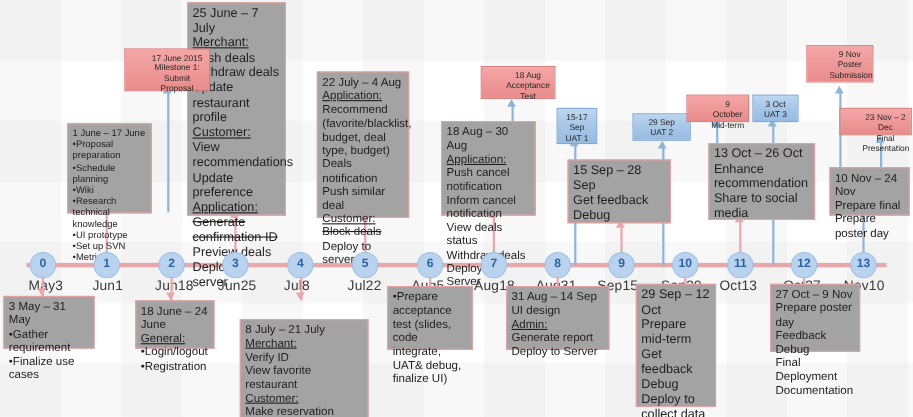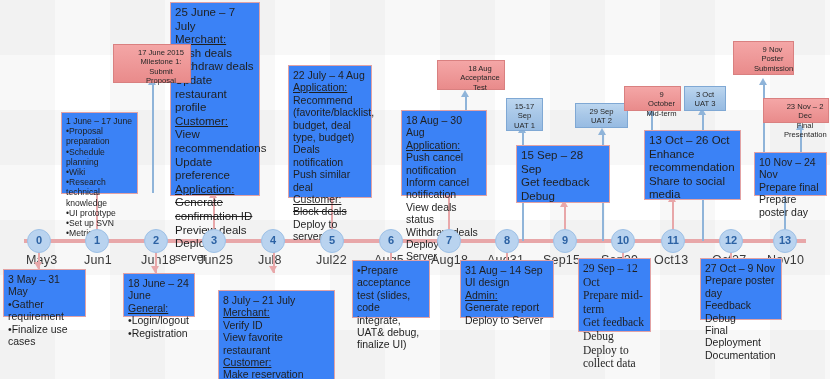--- a/index.html
+++ b/index.html
@@ -38,21 +38,21 @@
   .hline{height:2px;}
   .arrow-up{position:absolute;width:0;height:0;
      border-left:4.5px solid transparent;border-right:4.5px solid transparent;
      border-bottom:7px solid #e8a7a9;z-index:2;}
   .arrow-up.blue{border-bottom-color:#8fb4d9;}
   .arrow-down{position:absolute;width:0;height:0;
      border-left:4.5px solid transparent;border-right:4.5px solid transparent;
      border-top:7px solid #e8a7a9;z-index:2;}
 
   
-  .task{position:absolute;background:#3b82f6;border:1px solid #e2a2a4;
+  .task{position:absolute;background:#a3a3a3;border:1px solid #e2a2a4;
     font-size:10.5px;line-height:12.4px;color:#1f1f1f;
     padding:3px 4px;box-sizing:border-box;z-index:3;}
   .task .ln{display:block;white-space:normal;}
   .task .u{text-decoration:underline;}
   .task .s{text-decoration:line-through;}
   .task.big{font-size:11.5px;line-height:13.6px;}
   .task.small{font-size:8.6px;line-height:10.2px;}
 
   
   .ms{position:absolute;box-sizing:border-box;text-align:center;
@@ -286,21 +286,21 @@
   <div class="task" id="tb3" style="left:352px;top:260px;width:78px;height:58px;">
       <span class="ln">•Prepare acceptance test (slides, code integrate, UAT&amp; debug, finalize UI)</span>
     </div>
   <div class="task" id="tb4" style="left:460px;top:260px;width:94px;height:58px;">
       <span class="ln">31 Aug – 14 Sep</span>
       <span class="ln">UI design</span>
       <span class="ln u">Admin:</span>
       <span class="ln">Generate report</span>
       <span class="ln">Deploy to Server</span>
     </div>
-  <div class="task big" id="tb5" style="left:578px;top:258px;width:73px;height:74px;font-family:Liberation Serif, serif;">
+  <div class="task big" id="tb5" style="left:578px;top:258px;width:73px;height:112px;">
       <span class="ln">29 Sep – 12 Oct</span>
       <span class="ln">Prepare mid-term</span>
       <span class="ln">Get feedback</span>
       <span class="ln">Debug</span>
       <span class="ln">Deploy to collect data</span>
     </div>
   <div class="task" id="tb6" style="left:700px;top:258px;width:82px;height:62px;">
       <span class="ln">27 Oct – 9 Nov</span>
       <span class="ln">Prepare poster day</span>
       <span class="ln">Feedback</span>

